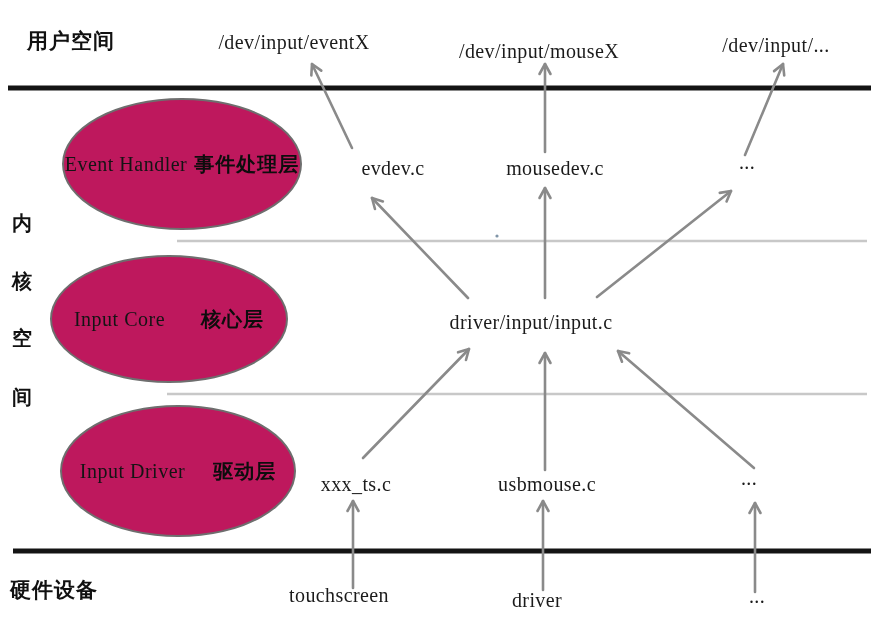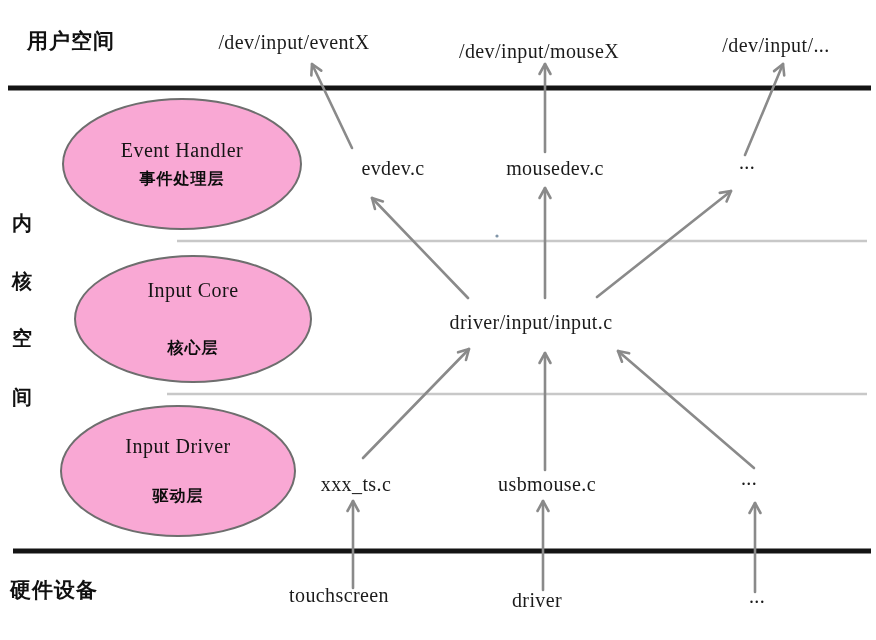--- a/index.html
+++ b/index.html
@@ -17,28 +17,28 @@
     font-family:"DejaVu Sans","Liberation Sans",sans-serif;
     font-weight:bold;letter-spacing:1px;font-size:21px;color:#111;
   }
   .kernel-char{
     position:absolute;transform:translate(-50%,-50%);
     font-family:"DejaVu Sans","Liberation Sans",sans-serif;
     font-weight:bold;font-size:20px;color:#111;white-space:nowrap;
   }
   .ellipse{
     position:absolute;border-radius:50%;
-    background:#f9a8d4;border:2px solid #6e6e6e;
-    display:flex;flex-direction:column;align-items:center;justify-content:center;
+    background:#be185d;border:2px solid #6e6e6e;
+    display:flex;flex-direction:row;align-items:center;justify-content:center;
     gap:7px;box-sizing:border-box;
   }
   .ellipse .en{font-size:20px;letter-spacing:.5px;color:#141414;}
   .ellipse .zh{
     font-family:Liberation Sans, sans-serif;
-    font-weight:bold;font-size:16px;letter-spacing:1px;color:#0d0d0d;
+    font-weight:bold;font-size:20px;letter-spacing:1px;color:#0d0d0d;
   }
 </style>
 </head>
 <body>
 
 <div class="stage">
 
   <svg id="diagram-layer" width="876" height="640" viewBox="0 0 876 640" xmlns="http://www.w3.org/2000/svg">
     <defs>
       <marker id="arrowhead" markerUnits="userSpaceOnUse" markerWidth="18" markerHeight="18" refX="12" refY="8" orient="auto">
@@ -75,21 +75,21 @@
     <span class="kernel-char" style="left: 22px; top: 223px;">内</span>
     <span class="kernel-char" style="left: 22px; top: 281px;">核</span>
     <span class="kernel-char" style="left: 22px; top: 338px;">空</span>
     <span class="kernel-char" style="left: 22px; top: 397px;">间</span>
   </div>
 
   <div class="ellipse" style="left: 62px; top: 98px; width: 240px; height: 132px;">
     <span class="en">Event Handler</span>
     <span class="zh">事件处理层</span>
   </div>
-  <div class="ellipse" style="left: 74px; top: 255px; width: 238px; height: 128px; gap: 36px;">
+  <div class="ellipse" style="left: 50px; top: 255px; width: 238px; height: 128px; gap: 36px;">
     <span class="en">Input Core</span>
     <span class="zh">核心层</span>
   </div>
   <div class="ellipse" style="left: 60px; top: 405px; width: 236px; height: 132px; gap: 28px;">
     <span class="en">Input Driver</span>
     <span class="zh">驱动层</span>
   </div>
 
   <div class="label" style="left: 294px; top: 42px;">/dev/input/eventX</div>
   <div class="label" style="left: 539px; top: 51px;">/dev/input/mouseX</div>

